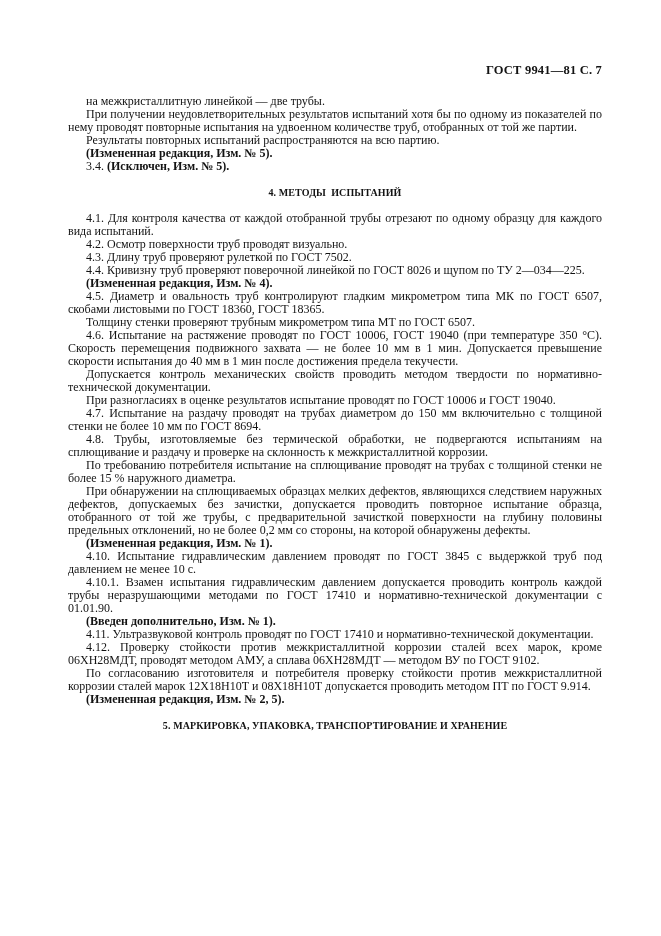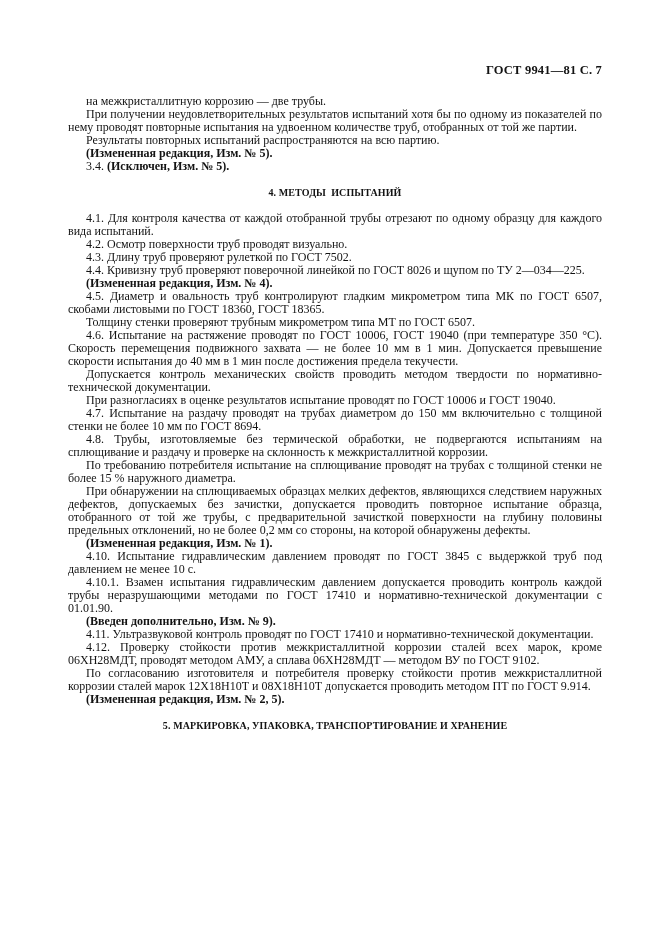--- a/index.html
+++ b/index.html
@@ -45,21 +45,21 @@
     white-space: pre-wrap;
     letter-spacing: 0.1px;
   }
 </style>
 </head>
 <body>
 
 <div class="page">
   <div class="page-header">ГОСТ 9941—81 С. 7</div>
   <div class="doc-body">
-      <p class="para"><span>на межкристаллитную коррозию — две трубы.</span></p>
+      <p class="para"><span>на межкристаллитную линейкой — две трубы.</span></p>
       <p class="para"><span>При получении неудовлетворительных результатов испытаний хотя бы по одному из показателей по нему проводят повторные испытания на удвоенном количестве труб, отобранных от той же партии.</span></p>
       <p class="para"><span>Результаты повторных испытаний распространяются на всю партию.</span></p>
       <p class="para"><span class="b">(Измененная редакция, Изм. № 5).</span></p>
       <p class="para"><span>3.4. </span><span class="b">(Исключен, Изм. № 5).</span></p>
       <div class="heading">4. МЕТОДЫ  ИСПЫТАНИЙ</div>
       <p class="para"><span>4.1. Для контроля качества от каждой отобранной трубы отрезают по одному образцу для каждого вида испытаний.</span></p>
       <p class="para"><span>4.2. Осмотр поверхности труб проводят визуально.</span></p>
       <p class="para"><span>4.3. Длину труб проверяют рулеткой по ГОСТ 7502.</span></p>
       <p class="para"><span>4.4. Кривизну труб проверяют поверочной линейкой по ГОСТ 8026 и щупом по ТУ 2—034—225.</span></p>
       <p class="para"><span class="b">(Измененная редакция, Изм. № 4).</span></p>
@@ -68,21 +68,21 @@
       <p class="para"><span>4.6. Испытание на растяжение проводят по ГОСТ 10006, ГОСТ 19040 (при температуре 350 °С). Скорость перемещения подвижного захвата — не более 10 мм в 1 мин. Допускается превышение скорости испытания до 40 мм в 1 мин после достижения предела текучести.</span></p>
       <p class="para"><span>Допускается контроль механических свойств проводить методом твердости по нормативно-технической документации.</span></p>
       <p class="para"><span>При разногласиях в оценке результатов испытание проводят по ГОСТ 10006 и ГОСТ 19040.</span></p>
       <p class="para"><span>4.7. Испытание на раздачу проводят на трубах диаметром до 150 мм включительно с толщиной стенки не более 10 мм по ГОСТ 8694.</span></p>
       <p class="para"><span>4.8. Трубы, изготовляемые без термической обработки, не подвергаются испытаниям на сплющивание и раздачу и проверке на склонность к межкристаллитной коррозии.</span></p>
       <p class="para"><span>По требованию потребителя испытание на сплющивание проводят на трубах с толщиной стенки не более 15 % наружного диаметра.</span></p>
       <p class="para"><span>При обнаружении на сплющиваемых образцах мелких дефектов, являющихся следствием наружных дефектов, допускаемых без зачистки, допускается проводить повторное испытание образца, отобранного от той же трубы, с предварительной зачисткой поверхности на глубину половины предельных отклонений, но не более 0,2 мм со стороны, на которой обнаружены дефекты.</span></p>
       <p class="para"><span class="b">(Измененная редакция, Изм. № 1).</span></p>
       <p class="para"><span>4.10. Испытание гидравлическим давлением проводят по ГОСТ 3845 с выдержкой труб под давлением не менее 10 с.</span></p>
       <p class="para"><span>4.10.1. Взамен испытания гидравлическим давлением допускается проводить контроль каждой трубы неразрушающими методами по ГОСТ 17410 и нормативно-технической документации с 01.01.90.</span></p>
-      <p class="para"><span class="b">(Введен дополнительно, Изм. № 9).</span></p>
+      <p class="para"><span class="b">(Введен дополнительно, Изм. № 1).</span></p>
       <p class="para"><span>4.11. Ультразвуковой контроль проводят по ГОСТ 17410 и нормативно-технической документации.</span></p>
       <p class="para"><span>4.12. Проверку стойкости против межкристаллитной коррозии сталей всех марок, кроме 06ХН28МДТ, проводят методом АМУ, а сплава 06ХН28МДТ — методом ВУ по ГОСТ 9102.</span></p>
       <p class="para"><span>По согласованию изготовителя и потребителя проверку стойкости против межкристаллитной коррозии сталей марок 12Х18Н10Т и 08Х18Н10Т допускается проводить методом ПТ по ГОСТ 9.914.</span></p>
       <p class="para"><span class="b">(Измененная редакция, Изм. № 2, 5).</span></p>
       <div class="heading">5. МАРКИРОВКА, УПАКОВКА, ТРАНСПОРТИРОВАНИЕ И ХРАНЕНИЕ</div>
       <p class="para"><span>5.1. Маркировку, упаковку, транспортирование и хранение проводят по ГОСТ 10692.</span></p>
     </div>
 </div>
 
 </body></html>

